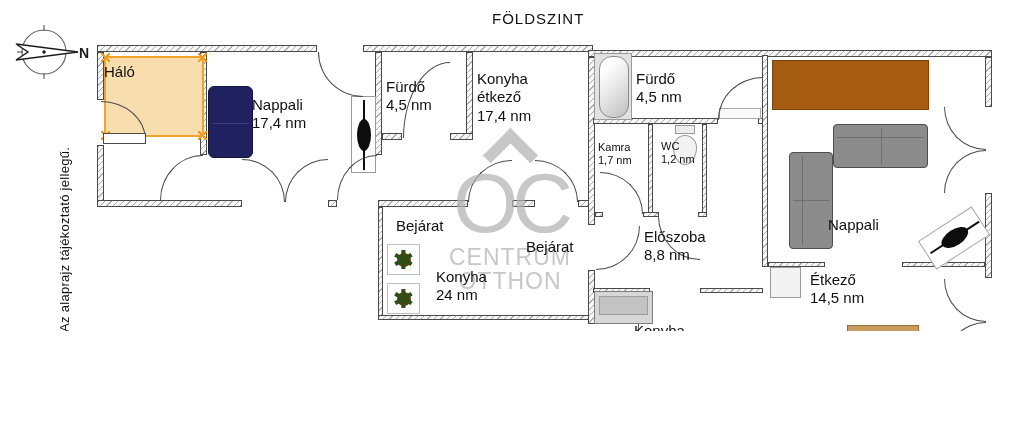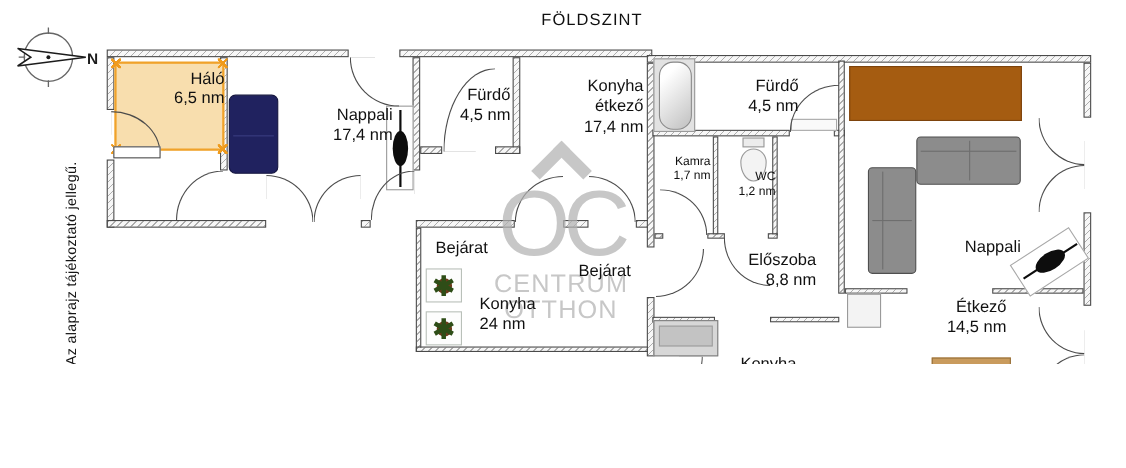--- a/index.html
+++ b/index.html
@@ -9,21 +9,21 @@
   .w{position:absolute;box-sizing:border-box;z-index:2;
      background:repeating-linear-gradient(135deg,#adadad 0 1px,#f7f7f7 1px 4.5px);
      border:1px solid #4a4a4a;}
   
   .arc{position:absolute;box-sizing:border-box;z-index:4;}
   .arc-tl{border-top:1.4px solid #4a4a4a;border-left:1.4px solid #4a4a4a;border-top-left-radius:100% 100%;}
   .arc-tr{border-top:1.4px solid #4a4a4a;border-right:1.4px solid #4a4a4a;border-top-right-radius:100% 100%;}
   .arc-bl{border-bottom:1.4px solid #4a4a4a;border-left:1.4px solid #4a4a4a;border-bottom-left-radius:100% 100%;}
   .arc-br{border-bottom:1.4px solid #4a4a4a;border-right:1.4px solid #4a4a4a;border-bottom-right-radius:100% 100%;}
   .f{position:absolute;box-sizing:border-box;z-index:3;}
-  .rlabel{position:absolute;z-index:10;text-align:right;font-size:15px;line-height:1.22;color:#101010;}
+  .rlabel{position:absolute;z-index:10;text-align:left;font-size:15px;line-height:1.22;color:#101010;}
   .rlabel span{display:block;}
   .rlabel.sm{font-size:11px;}
   .entr{position:absolute;z-index:10;font-size:15px;color:#101010;}
   .title{position:absolute;left:492px;top:10px;z-index:10;font-size:15px;letter-spacing:1px;color:#101010;}
   .disclaimer{position:absolute;left:57px;top:80px;height:252px;width:19px;z-index:10;
       writing-mode:vertical-rl;transform:rotate(180deg);font-size:13px;letter-spacing:.3px;color:#151515;}
   
   .wm{position:absolute;left:448px;top:136px;width:124px;z-index:6;opacity:.72;text-align:center;}
   .wm-chev{width:28px;height:28px;margin:0 auto -14px auto;border-top:11px solid;border-left:11px solid;
       transform:rotate(45deg);border-color:inherit;}
@@ -195,21 +195,20 @@
     <div class="plantpot"></div>
     <span class="plantstar">✱</span>
   </div>
   <div class="plantbox" style="left:387px;top:283px;width:31px;height:29px">
     <div class="plantpot"></div>
     <span class="plantstar">✱</span>
   </div>
 
   <div class="rlabel" style="left:104px;top:63px;width:100px">
     <span>Háló</span>
-    <span>6,5 nm</span>
   </div>
   <div class="rlabel" style="left:252px;top:96px;width:105px">
     <span>Nappali</span>
     <span>17,4 nm</span>
   </div>
   <div class="rlabel" style="left:386px;top:78px;width:78px">
     <span>Fürdő</span>
     <span>4,5 nm</span>
   </div>
   <div class="rlabel" style="left:477px;top:70px;width:108px">
@@ -218,21 +217,21 @@
     <span>17,4 nm</span>
   </div>
   <div class="rlabel" style="left:636px;top:70px;width:90px">
     <span>Fürdő</span>
     <span>4,5 nm</span>
   </div>
   <div class="rlabel sm" style="left:598px;top:141px;width:48px">
     <span>Kamra</span>
     <span>1,7 nm</span>
   </div>
-  <div class="rlabel sm" style="left:661px;top:155px;width:44px">
+  <div class="rlabel sm" style="left:661px;top:140px;width:44px">
     <span>WC</span>
     <span>1,2 nm</span>
   </div>
   <div class="rlabel" style="left:644px;top:228px;width:98px">
     <span>Előszoba</span>
     <span>8,8 nm</span>
   </div>
   <div class="rlabel" style="left:634px;top:322px;width:90px">
     <span>Konyha</span>
     <span>9,6 nm</span>

